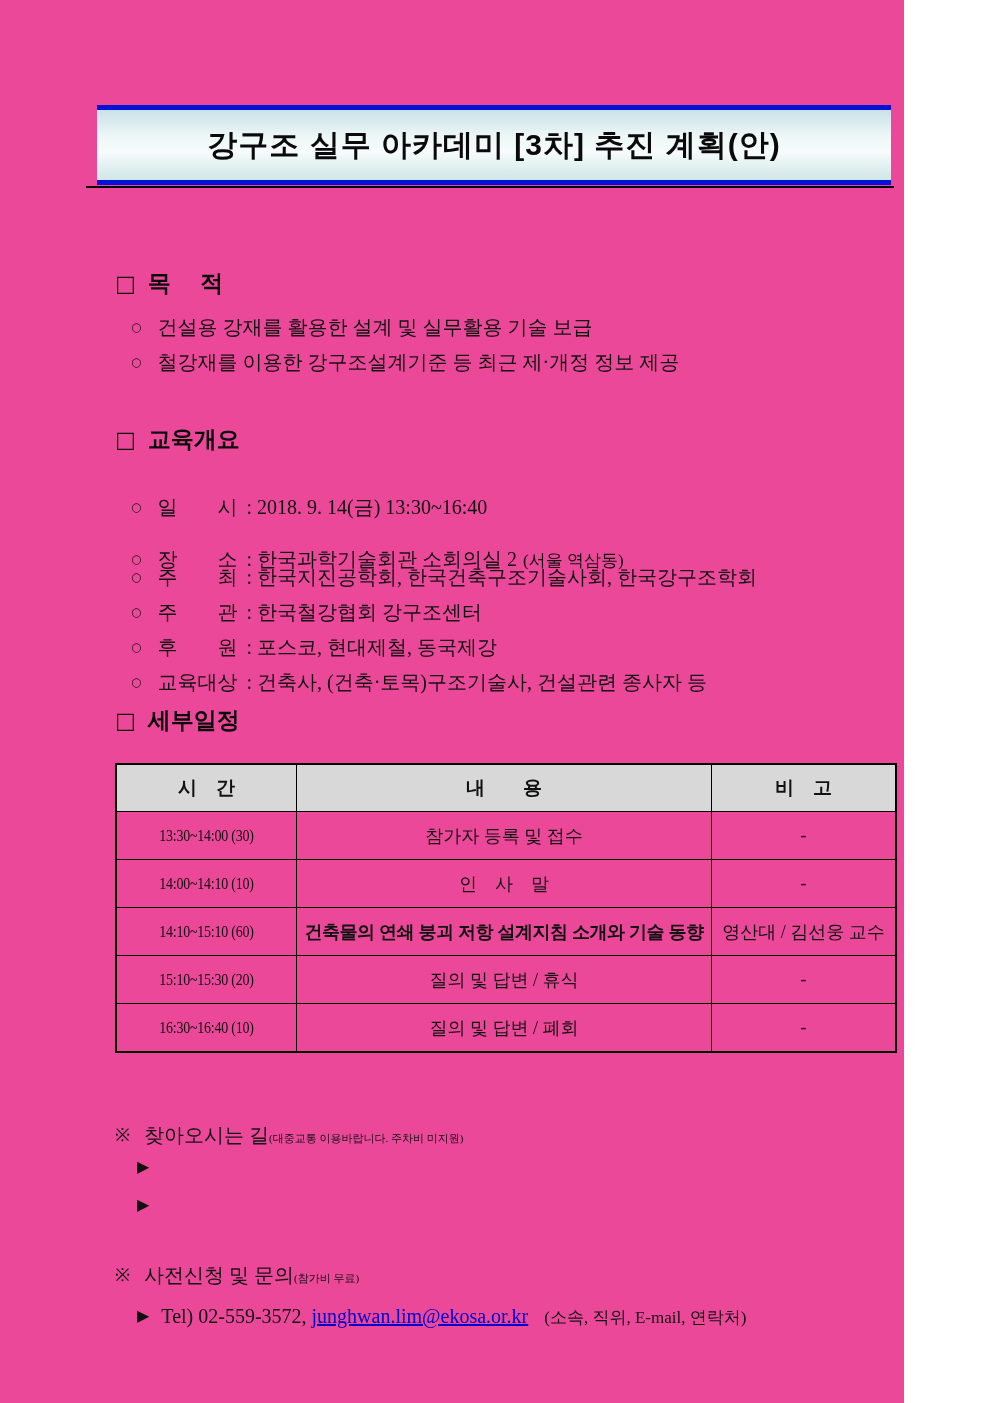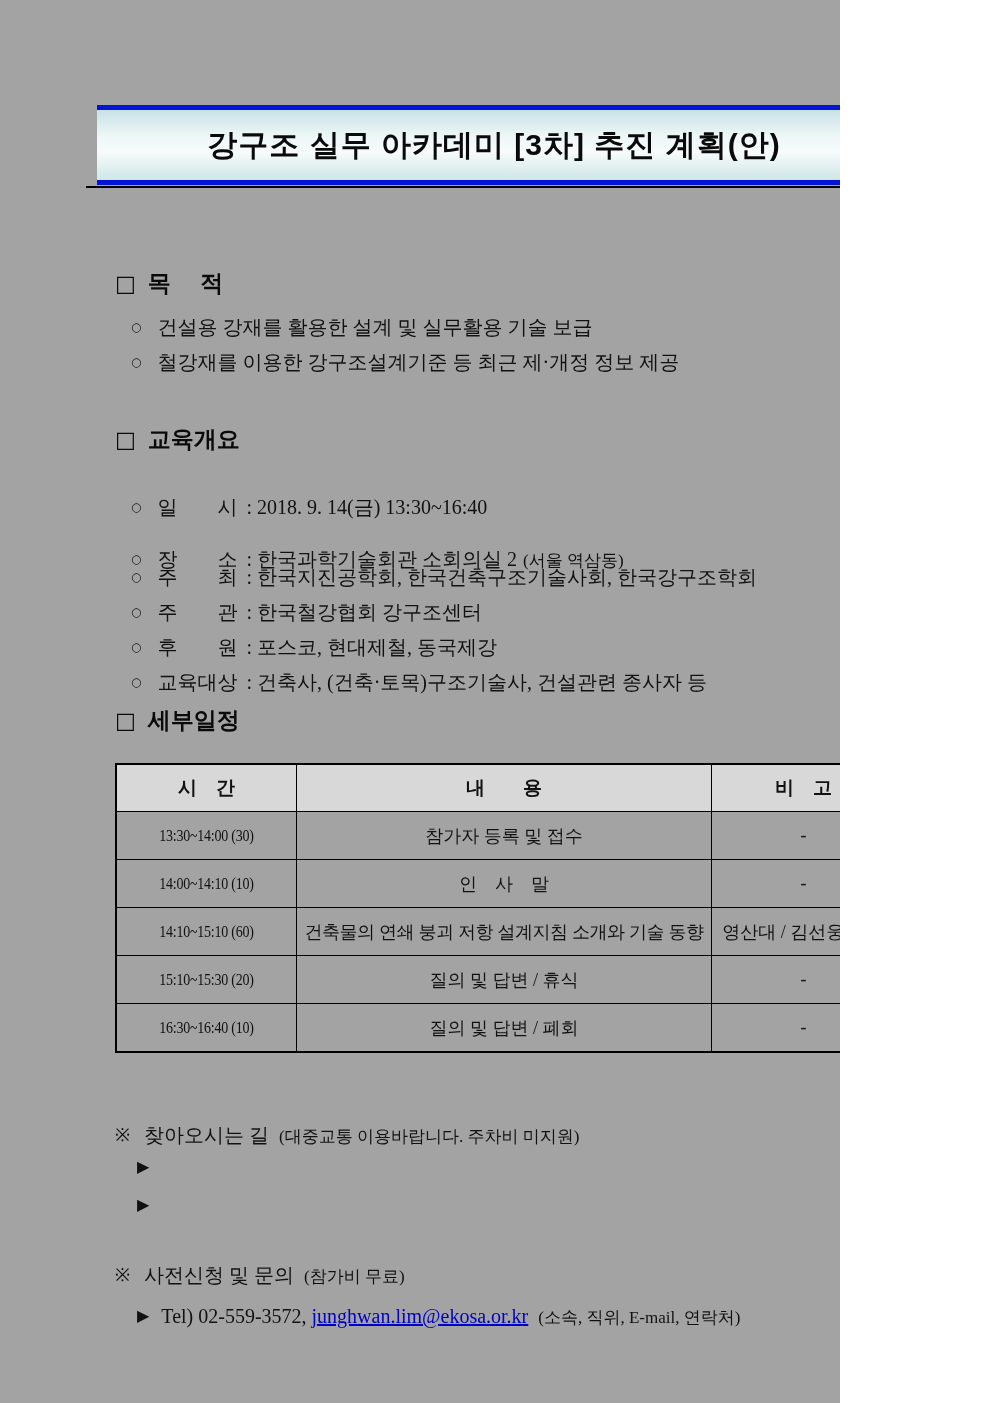--- a/index.html
+++ b/index.html
@@ -1,19 +1,19 @@
 <!DOCTYPE html>
 <html><head>
 <meta charset="utf-8">
 <style>
   html,body{margin:0;padding:0;background:#ffffff;}
   .page{
     position:relative;
-    width:840px;height:1403px;
-    background:#a3a3a3;
+    width:904px;height:1403px;
+    background:#ec4899;
     font-family:"Liberation Serif","DejaVu Serif",serif;
     color:#111;
     overflow:hidden;
   }
   
   .banner{position:absolute;left:97px;top:105px;width:794px;}
   .banner-bar{height:5px;background:#0013d6;}
   .banner-body{
     height:70px;
     background:linear-gradient(to bottom,#c9e1e8 0%,#eef7f7 38%,#f7fbfb 60%,#cfe6e8 100%);
@@ -59,32 +59,32 @@
   }
   .sched-table td{height:47px;font-size:18px;white-space:pre;}
   .col-time{width:180px;}
   .col-content{width:414px;}
   .col-remark{width:184px;}
   .cell-time span{display:inline-block;transform:scaleX(.85);transform-origin:50% 50%;
     font-size:16.5px;white-space:nowrap;letter-spacing:-.3px;}
   .cell-remark{font-size:16px;}
   .bold-content{
     font-family:"Liberation Sans","DejaVu Sans",sans-serif;
-    font-weight:normal;font-size:17px;letter-spacing:-.5px;
+    font-weight:bold;font-size:17px;letter-spacing:-.5px;
   }
   
   .note-line{display:flex;align-items:baseline;font-size:20px;white-space:pre;}
   .ref{font-size:18px;margin-right:14px;position:relative;top:-1px;}
-  .note-subtext{font-size:17px;margin-left:10px;}
+  .note-subtext{font-size:11px;margin-left:0;}
   .sub-items{margin-top:10px;margin-left:22px;}
   .arrow-line{display:flex;align-items:baseline;height:38px;font-size:20px;white-space:pre;}
   .arr{font-size:16px;margin-right:12px;position:relative;top:-2px;font-family:"DejaVu Sans",sans-serif;}
   .tel-line{margin-top:16px;margin-left:22px;height:38px;}
   .email-link{color:#0000cc;text-decoration:underline;cursor:pointer;}
-  .contact-suffix{font-size:17px;margin-left:10px;}
+  .contact-suffix{font-size:17px;margin-left:16px;}
 </style>
 </head>
 <body>
 
 <div class="page">
 
   <div class="banner">
     <div class="banner-bar"></div>
     <div class="banner-body">
       <span class="banner-title">강구조 실무 아카데미 [3차] 추진 계획(안)</span>

